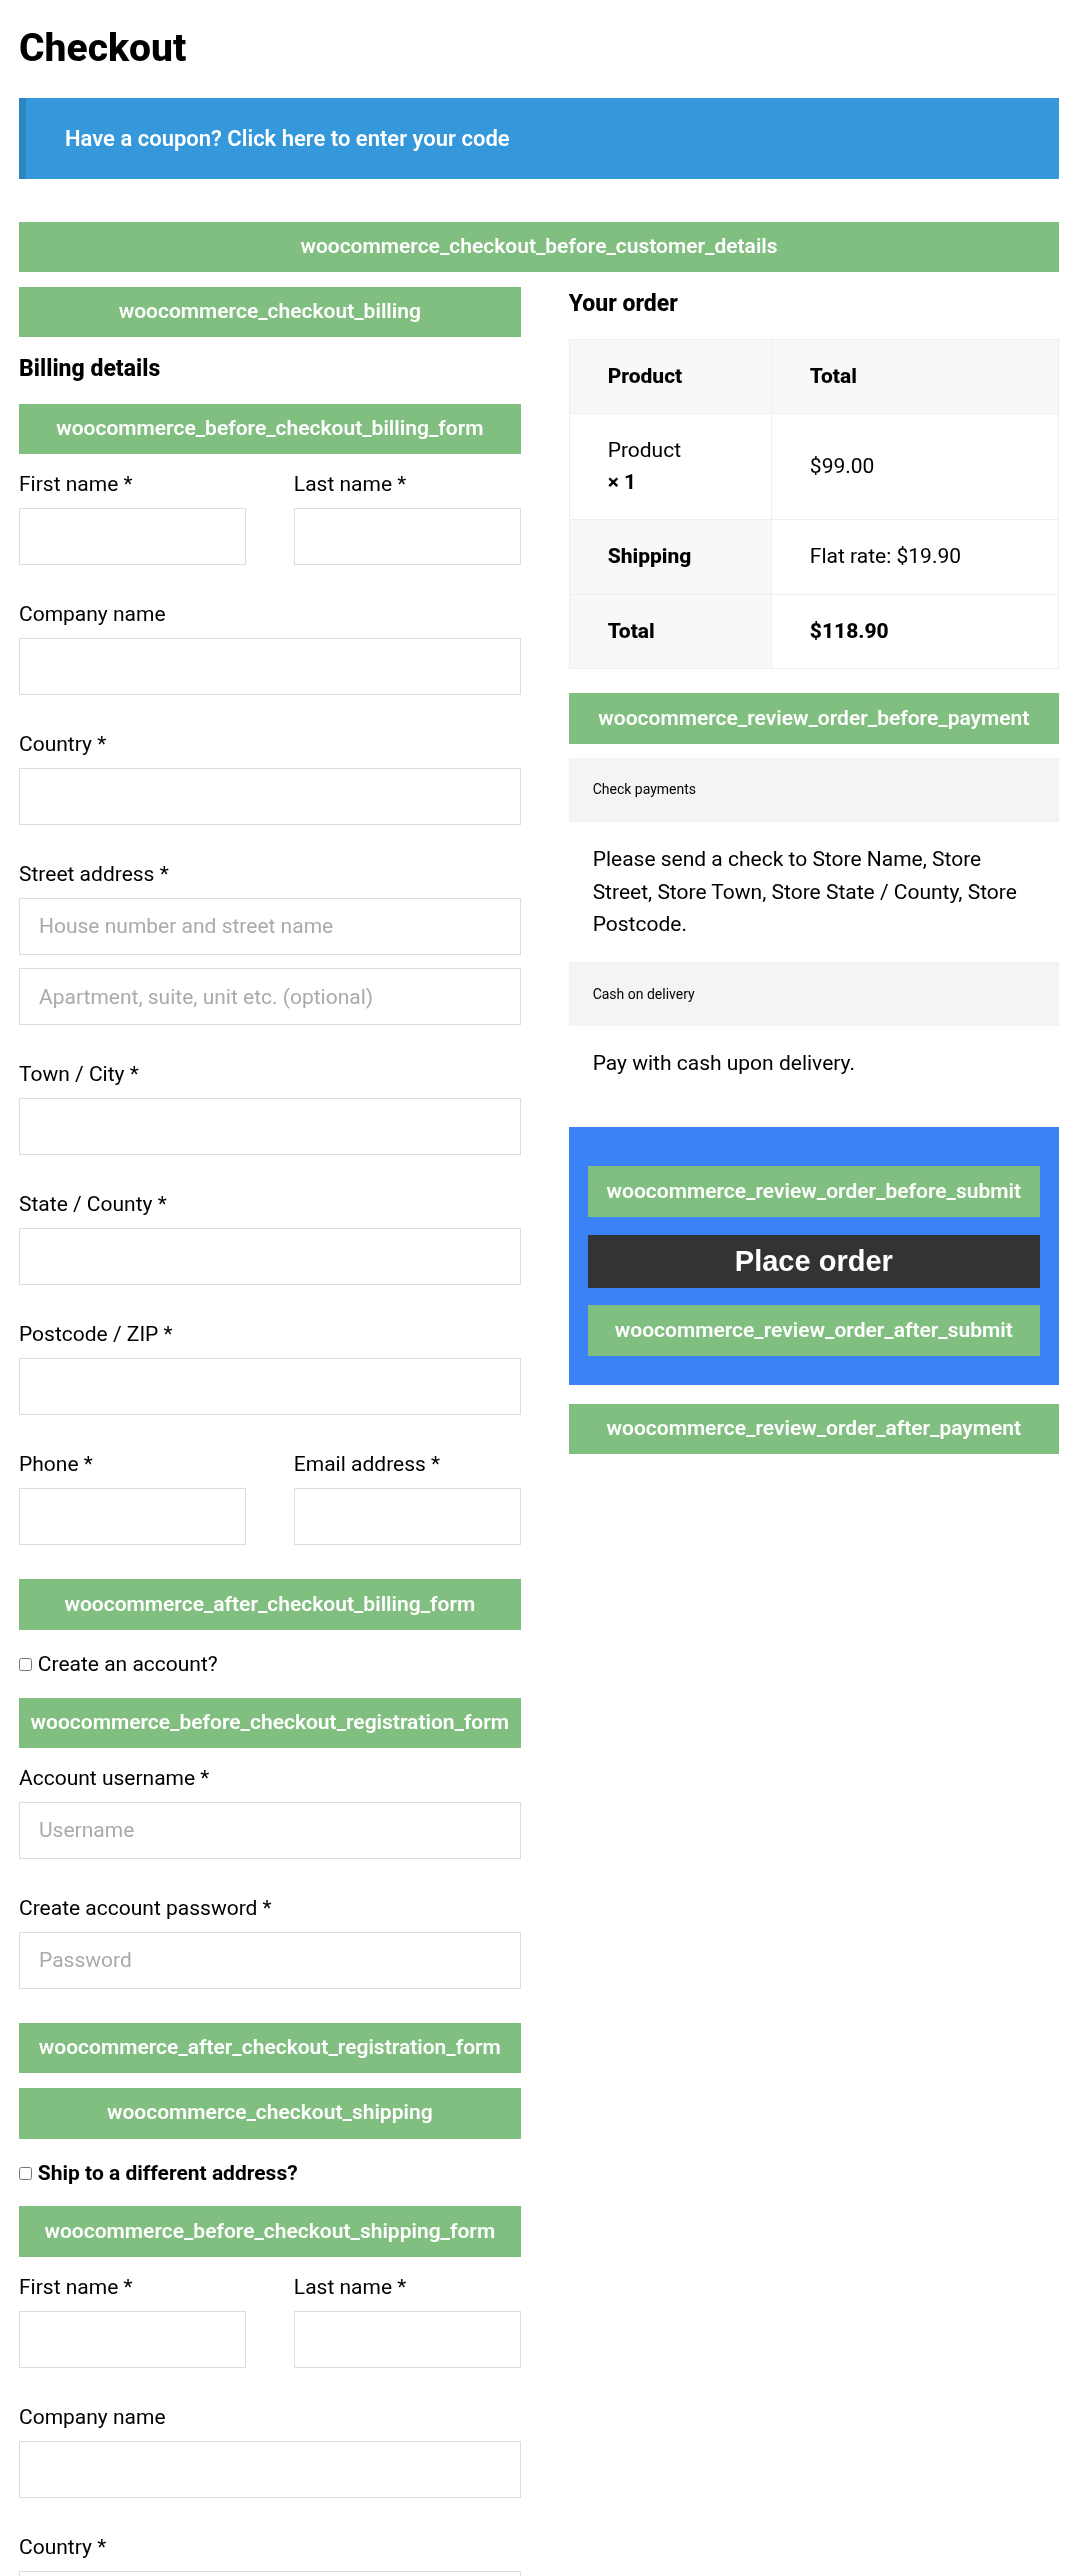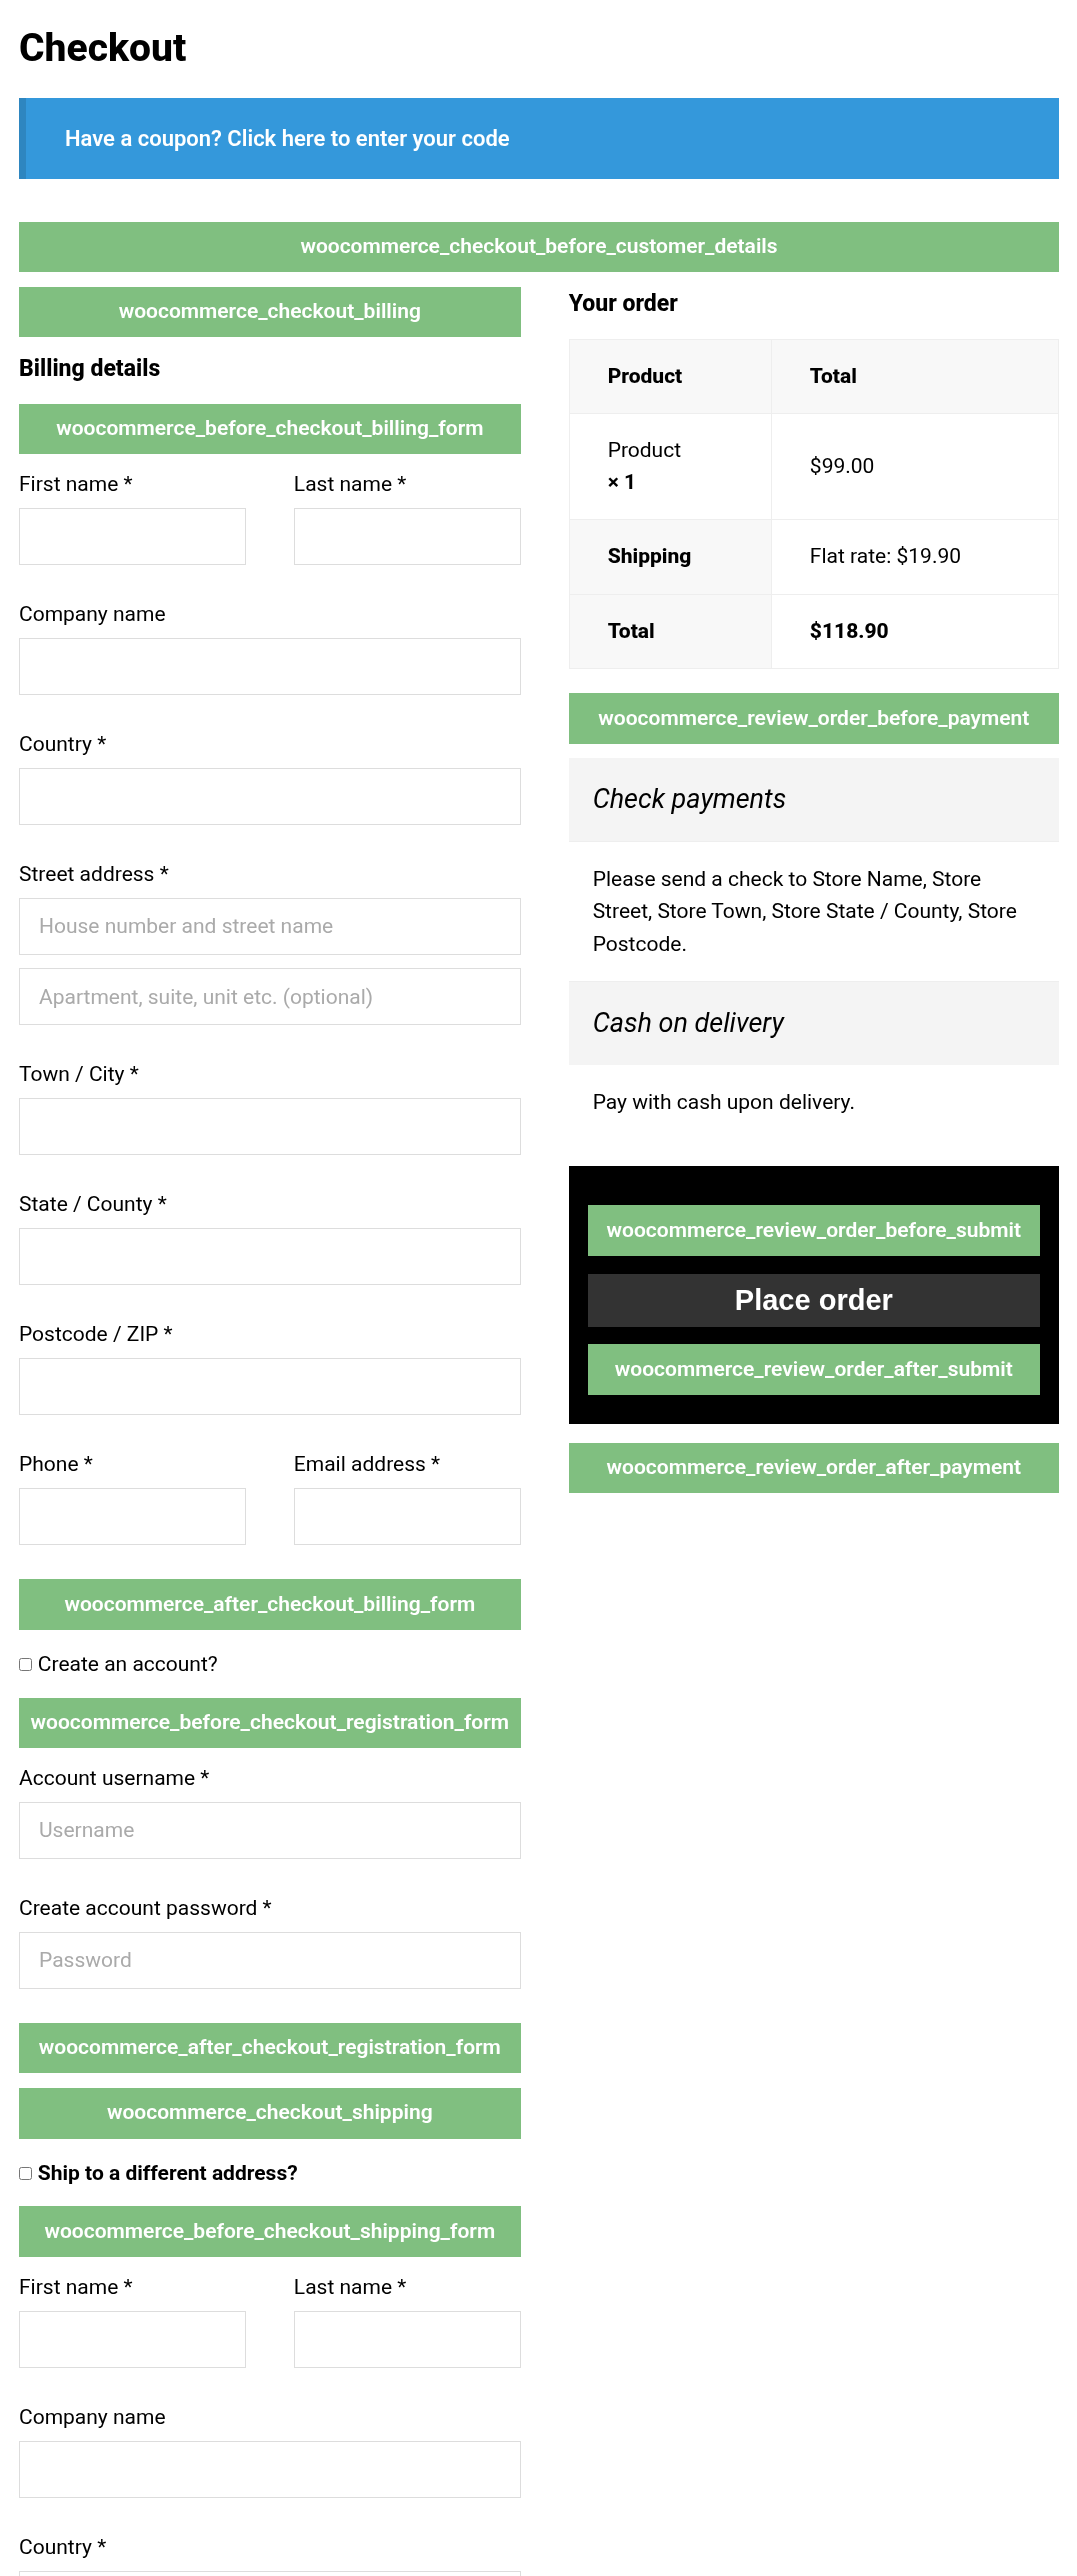--- a/index.html
+++ b/index.html
@@ -77,24 +77,24 @@
     padding: 21px 38px;
     border: 1px solid #eee;
     font-size: 21px;
   }
   table.order thead th { background: #f8f8f8; font-weight: 800; }
   table.order tbody th { background: #f8f8f8; font-weight: 800; }
   table.order .prod-cell { font-weight: 700; }
   table.order .total-row td, table.order .total-row th { font-weight: 800; }
   
   .pay-block { background: #f4f4f4; margin-bottom: 27px; }
-  .pay-head { padding: 21px 24px; font-size: 27px; font-style: italic; }
+  .pay-head { padding: 21px 24px; font-size: 14px; }
   .pay-body { background: #fff; padding: 21px 24px; font-size: 21px; line-height: 1.55; border-top: 1px solid #eee; border-bottom: 1px solid #eee;}
   
-  .submit-area { background: #000000; padding: 39px 19px 29px 19px; margin-bottom: 19px; }
+  .submit-area { background: #3b82f6; padding: 39px 19px 29px 19px; margin-bottom: 19px; }
   .place-btn {
     width: 100%;
     background: #333333;
     color: #fff;
     font-weight: 800;
     font-size: 29px;
     text-align: center;
     padding: 10px;
     border: none;
     cursor: pointer;

